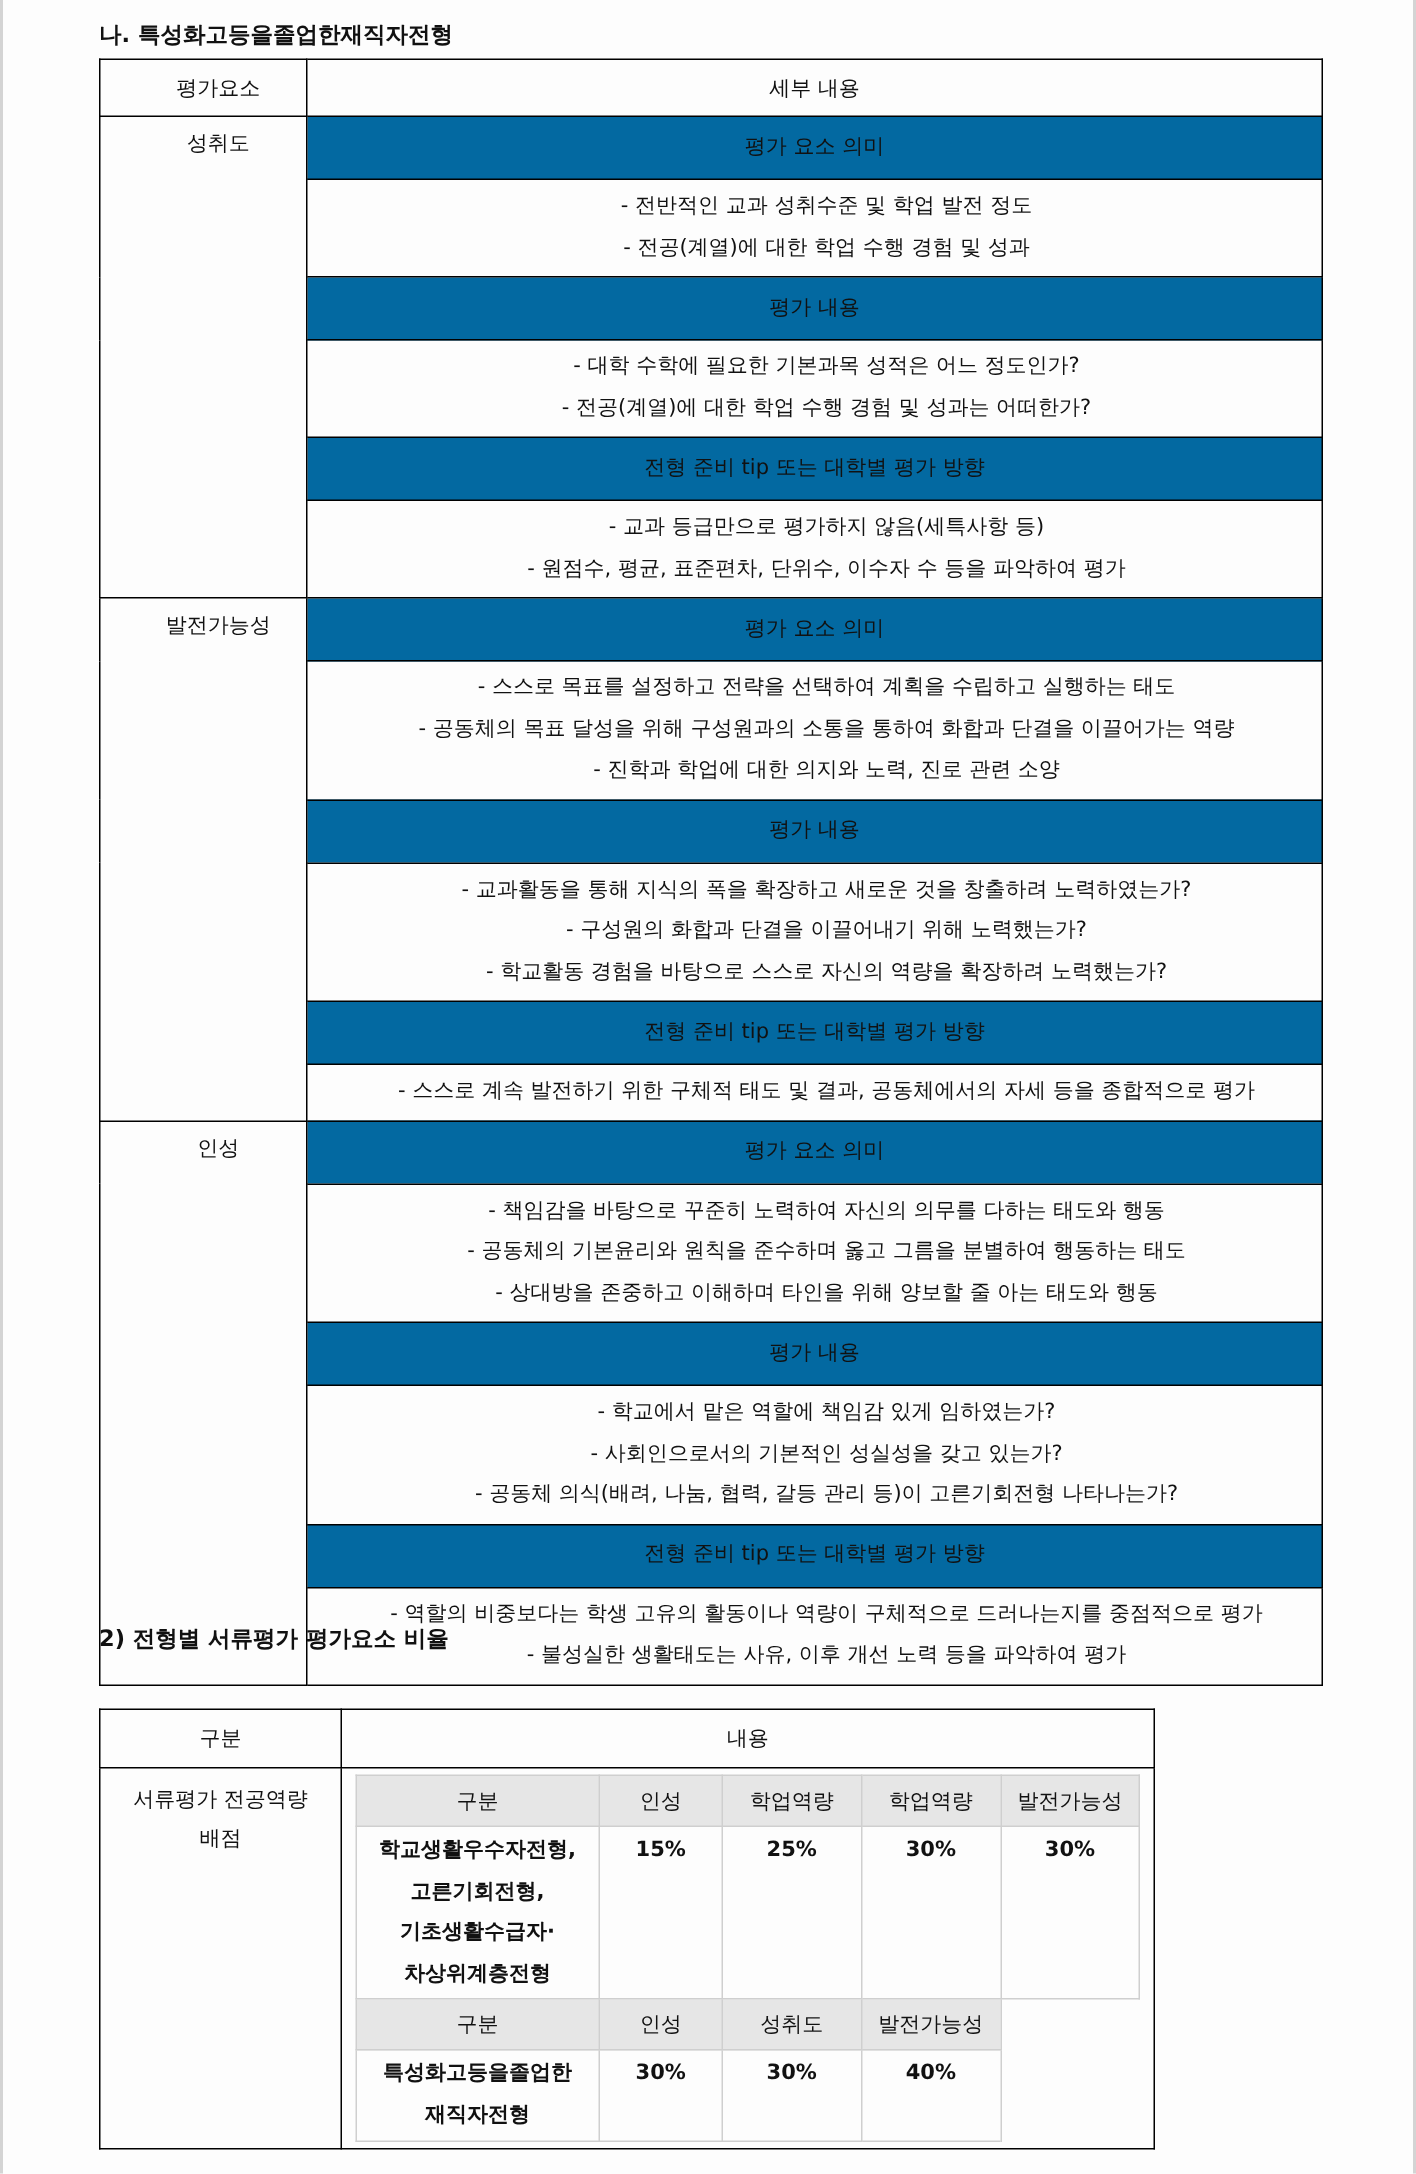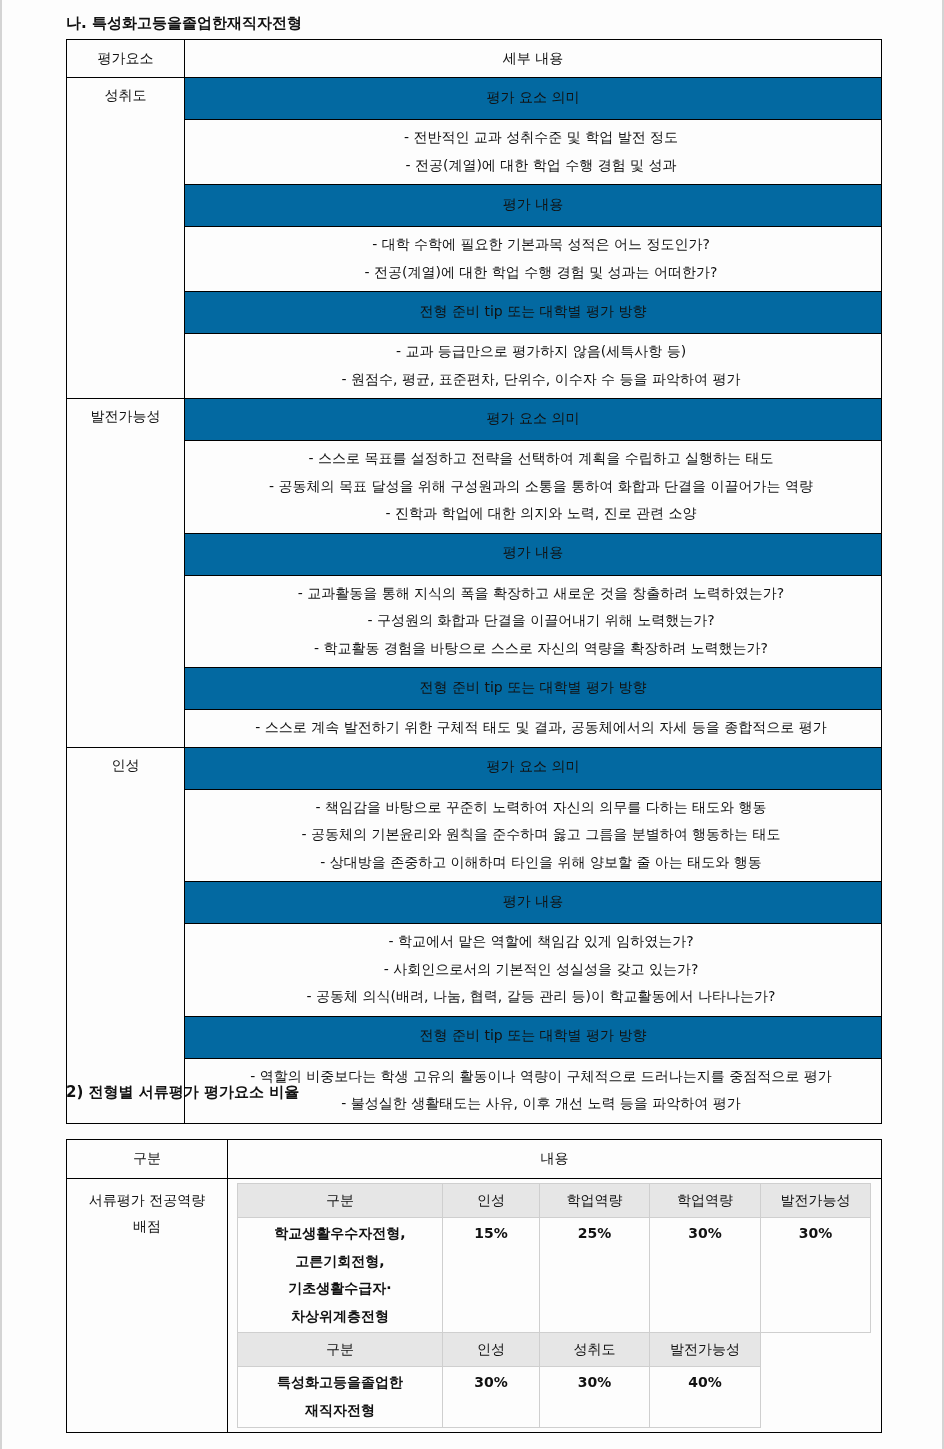--- a/index.html
+++ b/index.html
@@ -25,29 +25,29 @@
   table.t1 {
     position: absolute; top: 39px; left: 0;
     width: 816px; border-collapse: collapse;
     font-size: 14px;
   }
   table.t1 td {
     border: 1.5px solid #000;
     text-align: center; vertical-align: top;
     padding: 0;
   }
-  table.t1 td.lab { width: 117px; padding-top: 9px; }
+  table.t1 td.lab { width: 117px; padding-top: 9px; padding-left: 20px; }
   table.t1 td.sub { background: #0369a1; height: 39px; vertical-align: middle; padding-bottom: 2px; }
   table.t1 td.hdr { height: 37px; vertical-align: middle; }
   table.t1 td.body { padding: 4px 0 5px 16px; }
   .line { line-height: 27.5px; white-space: nowrap; }
 
   table.t2 {
     position: absolute; top: 1139px; left: 0;
-    width: 816px; border-collapse: collapse; font-size: 14px;
+    width: 704px; border-collapse: collapse; font-size: 14px;
   }
   table.t2 > tbody > tr > td {
     border: 1.5px solid #000; text-align: center; vertical-align: top; padding: 0;
   }
   table.t2 td.c1 { width: 160px; }
   table.t2 td.h { height: 38px; vertical-align: middle; }
   .lab2 { padding-top: 8px; line-height: 26px; }
 
   .inner-wrap { padding: 4px 9px 4px 9px; }
   table.inner { border-collapse: collapse; font-size: 14px; }
@@ -140,21 +140,21 @@
         <div class="line">- 상대방을 존중하고 이해하며 타인을 위해 양보할 줄 아는 태도와 행동</div>
       </td>
         </tr>
       <tr>
           <td class="sub">평가 내용</td>
         </tr>
       <tr>
           <td class="body">
         <div class="line">- 학교에서 맡은 역할에 책임감 있게 임하였는가?</div>
         <div class="line">- 사회인으로서의 기본적인 성실성을 갖고 있는가?</div>
-        <div class="line">- 공동체 의식(배려, 나눔, 협력, 갈등 관리 등)이 학교활동에서 나타나는가?</div>
+        <div class="line">- 공동체 의식(배려, 나눔, 협력, 갈등 관리 등)이 고른기회전형 나타나는가?</div>
       </td>
         </tr>
       <tr>
           <td class="sub">전형 준비 tip 또는 대학별 평가 방향</td>
         </tr>
       <tr>
           <td class="body">
         <div class="line">- 역할의 비중보다는 학생 고유의 활동이나 역량이 구체적으로 드러나는지를 중점적으로 평가</div>
         <div class="line">- 불성실한 생활태도는 사유, 이후 개선 노력 등을 파악하여 평가</div>
       </td>

